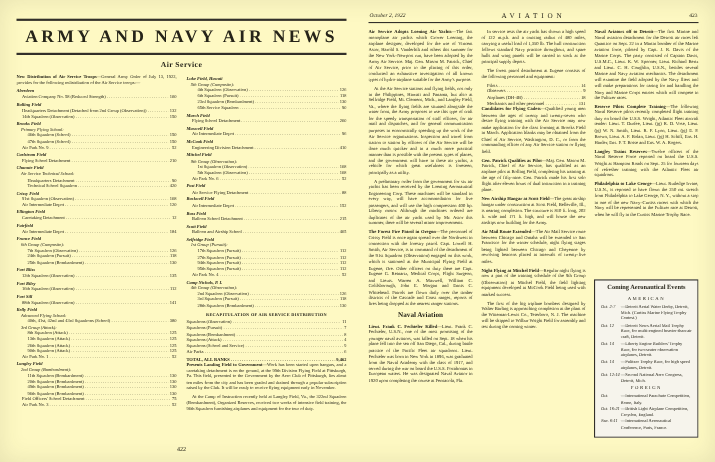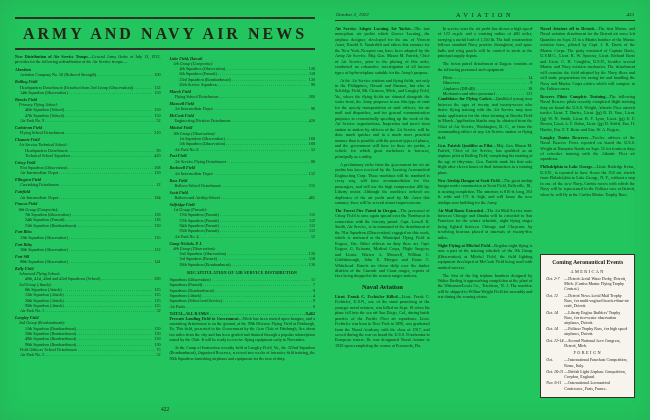--- a/index.html
+++ b/index.html
@@ -1,18 +1,18 @@
 <!DOCTYPE html>
 <html><head>
 <meta charset="utf-8">
 <style>
   *{box-sizing:border-box;margin:0;padding:0}
   html,body{width:650px;height:420px;overflow:hidden}
   body{background:#e9e7df;font-family:"Liberation Serif",serif;color:#262419}
-  .sheet{position:absolute;inset:0;background:#22c55e;box-shadow:inset 0 0 22px rgba(60,55,40,.12)}
+  .sheet{position:absolute;inset:0;background:#fef9c3;box-shadow:inset 0 0 22px rgba(60,55,40,.12)}
   .page{position:absolute;top:10px;height:402px;width:300px}
   #pageL{left:15px}
   #pageR{left:335px}
 
   
   .masthead{border-top:2px solid #33302a;border-bottom:2px solid #33302a;text-align:center;padding:6px 0 5px;margin-top:7px}
   .masthead h1{font-size:16px;font-weight:bold;letter-spacing:3px;white-space:nowrap}
   .svc-head{text-align:center;font-weight:bold;font-size:7px;margin-top:5px;letter-spacing:.4px}
   .lcols{display:flex;gap:9px;margin-top:4px;height:324px;overflow:hidden}
   .lcols .col{flex:1;min-width:0;font-size:4.1px;line-height:1.3}
@@ -52,20 +52,21 @@
 </style>
 </head>
 <body>
 
 <div class="sheet">
 
   <div class="page" id="pageL">
     <div class="masthead">
       <h1>ARMY AND NAVY AIR NEWS</h1>
     </div>
+    <div class="svc-head">Air Service</div>
     <div class="lcols">
       <div class="col">
           <div class="para p0"><span class="rh">New Distribution of Air Service Troops</span>—General Army Order of July 13, 1922, provides for the following redistribution of the Air Service troops:—</div>
           <div class="station">Aberdeen</div>
           <div class="row ind1">
             <span class="lbl">Aviation Company No. 58 (Reduced Strength)</span>
             <span class="dots"></span>
             <span class="val">100</span>
           </div>
           <div class="station">Bolling Field</div>

